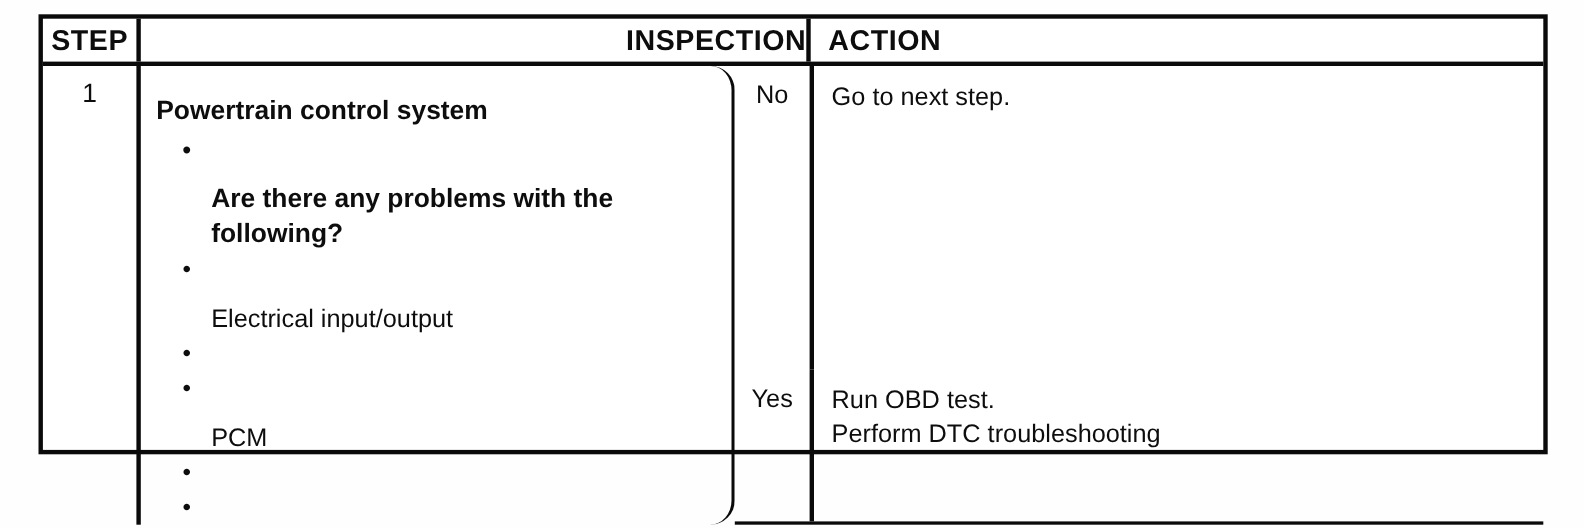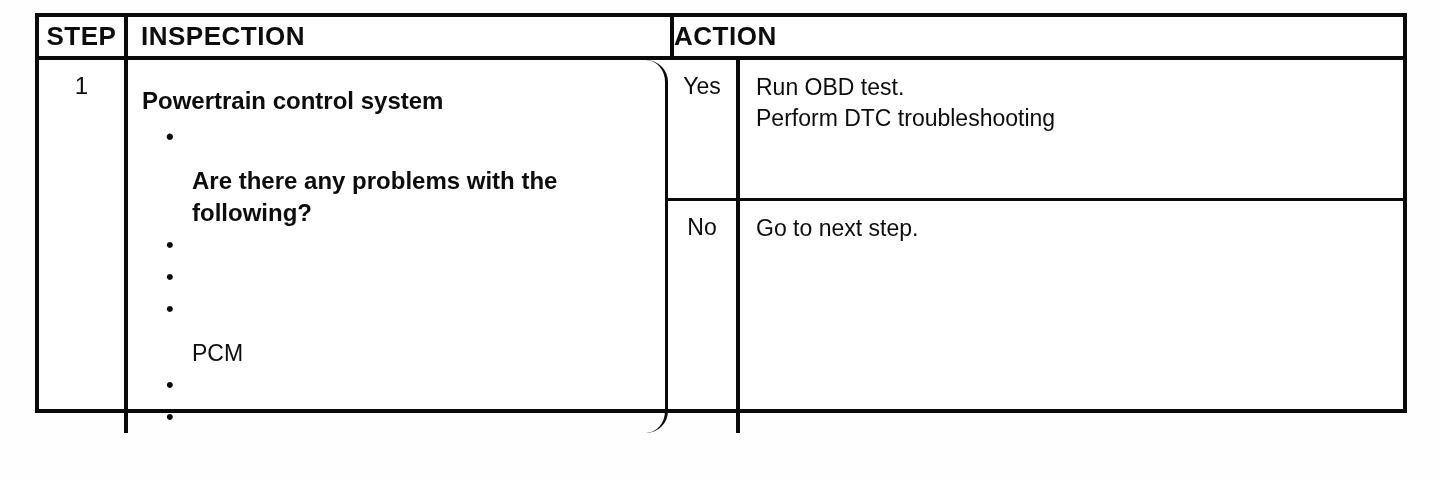--- a/index.html
+++ b/index.html
@@ -37,26 +37,27 @@
     letter-spacing: 0.5px;
     white-space: nowrap;
   }
   .hdr-step {
     width: 89px;
     justify-content: center;
     border-right: 4px solid #0a0a0a;
     flex-shrink: 0;
   }
   .hdr-insp {
-    width: 546px;
+    width: 609px;
     padding-left: 13px;
     border-right: 4px solid #0a0a0a;
     flex-shrink: 0;
+    justify-content: flex-end;
   }
-  .hdr-action { flex: 1; }
+  .hdr-action { flex: 1; padding-left: 16px; }
 
   
   .body-row { display: flex; flex: 1; }
 
   .step-cell {
     width: 89px;
     border-right: 4px solid #0a0a0a;
     flex-shrink: 0;
     text-align: center;
     padding-top: 12px;
@@ -137,54 +138,55 @@
 
       <div class="insp-cell">
         <div class="insp-title">Powertrain control system</div>
 
         <div class="bullet-item bold">
           <span class="dot">•</span>
           <span class="btxt">Are there any problems with the following?</span>
         </div>
         <div class="bullet-item">
           <span class="dot">•</span>
+          <span class="btxt">Electrical input/output</span>
         </div>
         <div class="bullet-item">
           <span class="dot">•</span>
         </div>
         <div class="bullet-item">
           <span class="dot">•</span>
           <span class="btxt">PCM</span>
         </div>
         <div class="bullet-item">
           <span class="dot">•</span>
         </div>
         <div class="bullet-item">
           <span class="dot">•</span>
         </div>
       </div>
 
       <div class="branches">
 
+        <div class="branch branch-no">
+          <div class="ans-cell">
+            <span>No</span>
+          </div>
+          <div class="action-cell">
+            <div>Go to next step.</div>
+          </div>
+        </div>
+
         <div class="branch branch-yes">
           <div class="ans-cell">
             <span>Yes</span>
           </div>
           <div class="action-cell">
             <div>Run OBD test.</div>
             <div>Perform DTC troubleshooting</div>
           </div>
         </div>
 
-        <div class="branch branch-no">
-          <div class="ans-cell">
-            <span>No</span>
-          </div>
-          <div class="action-cell">
-            <div>Go to next step.</div>
-          </div>
-        </div>
-
       </div>
     </div>
 
   </div>
 </div>
 
 </body></html>

